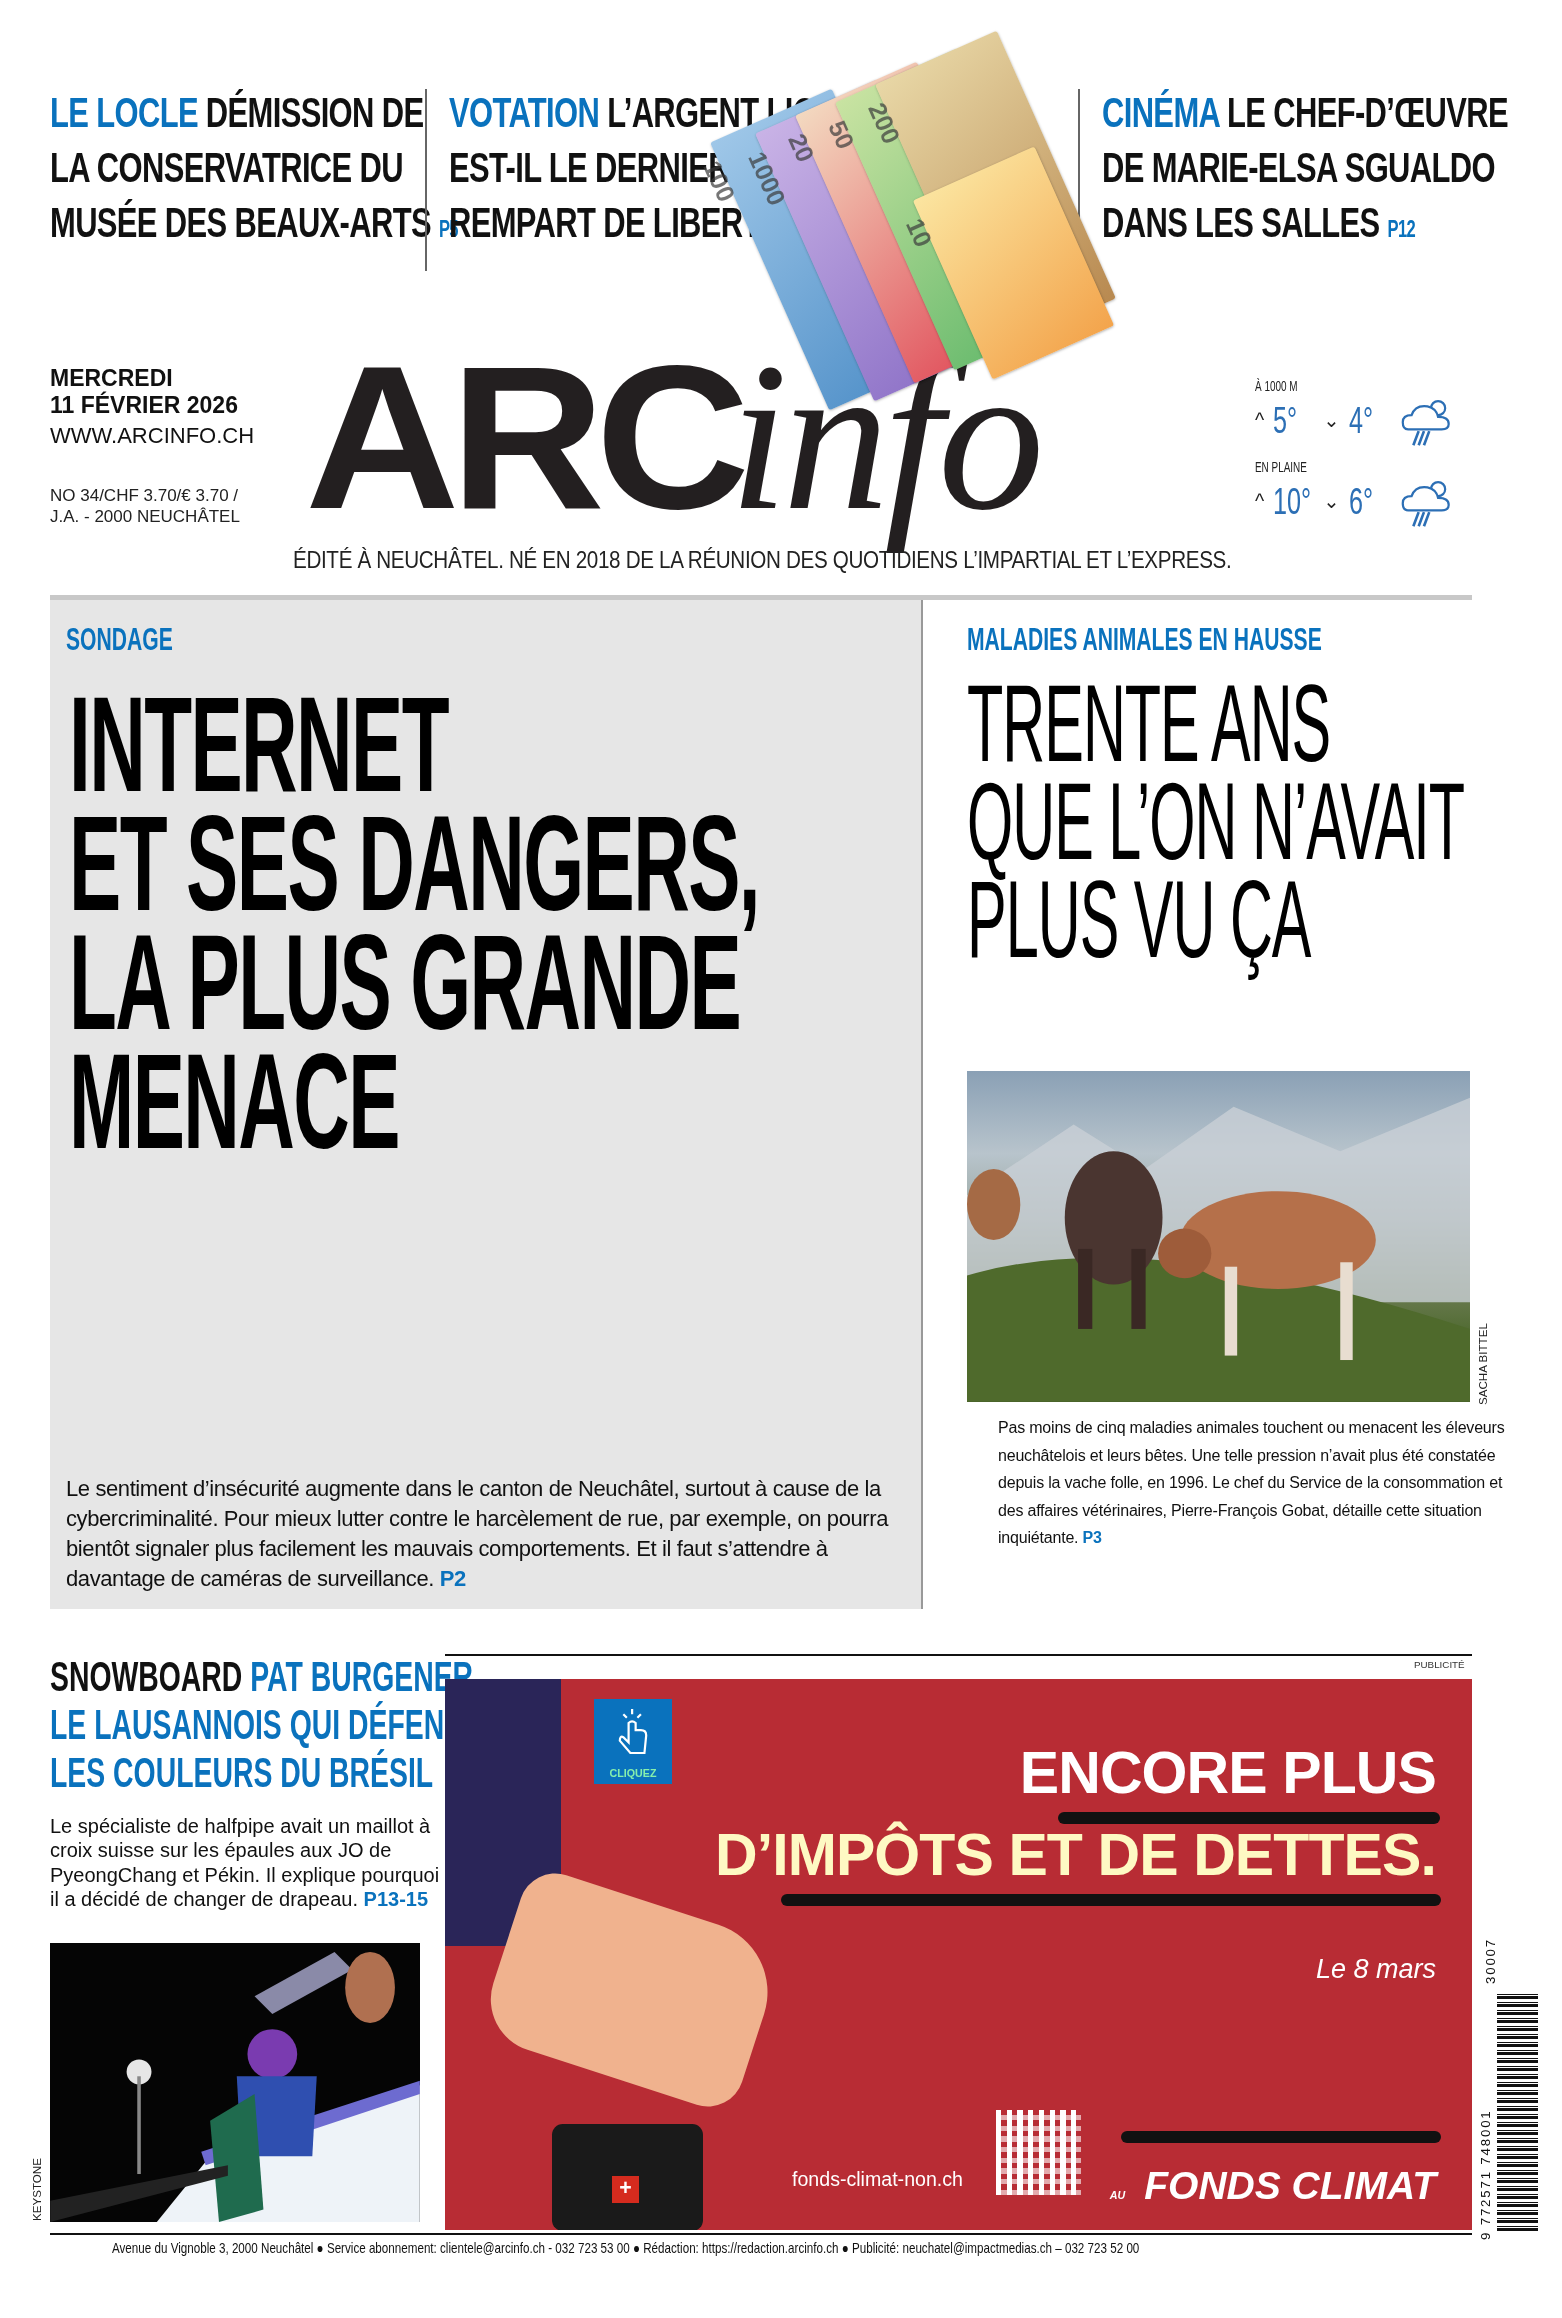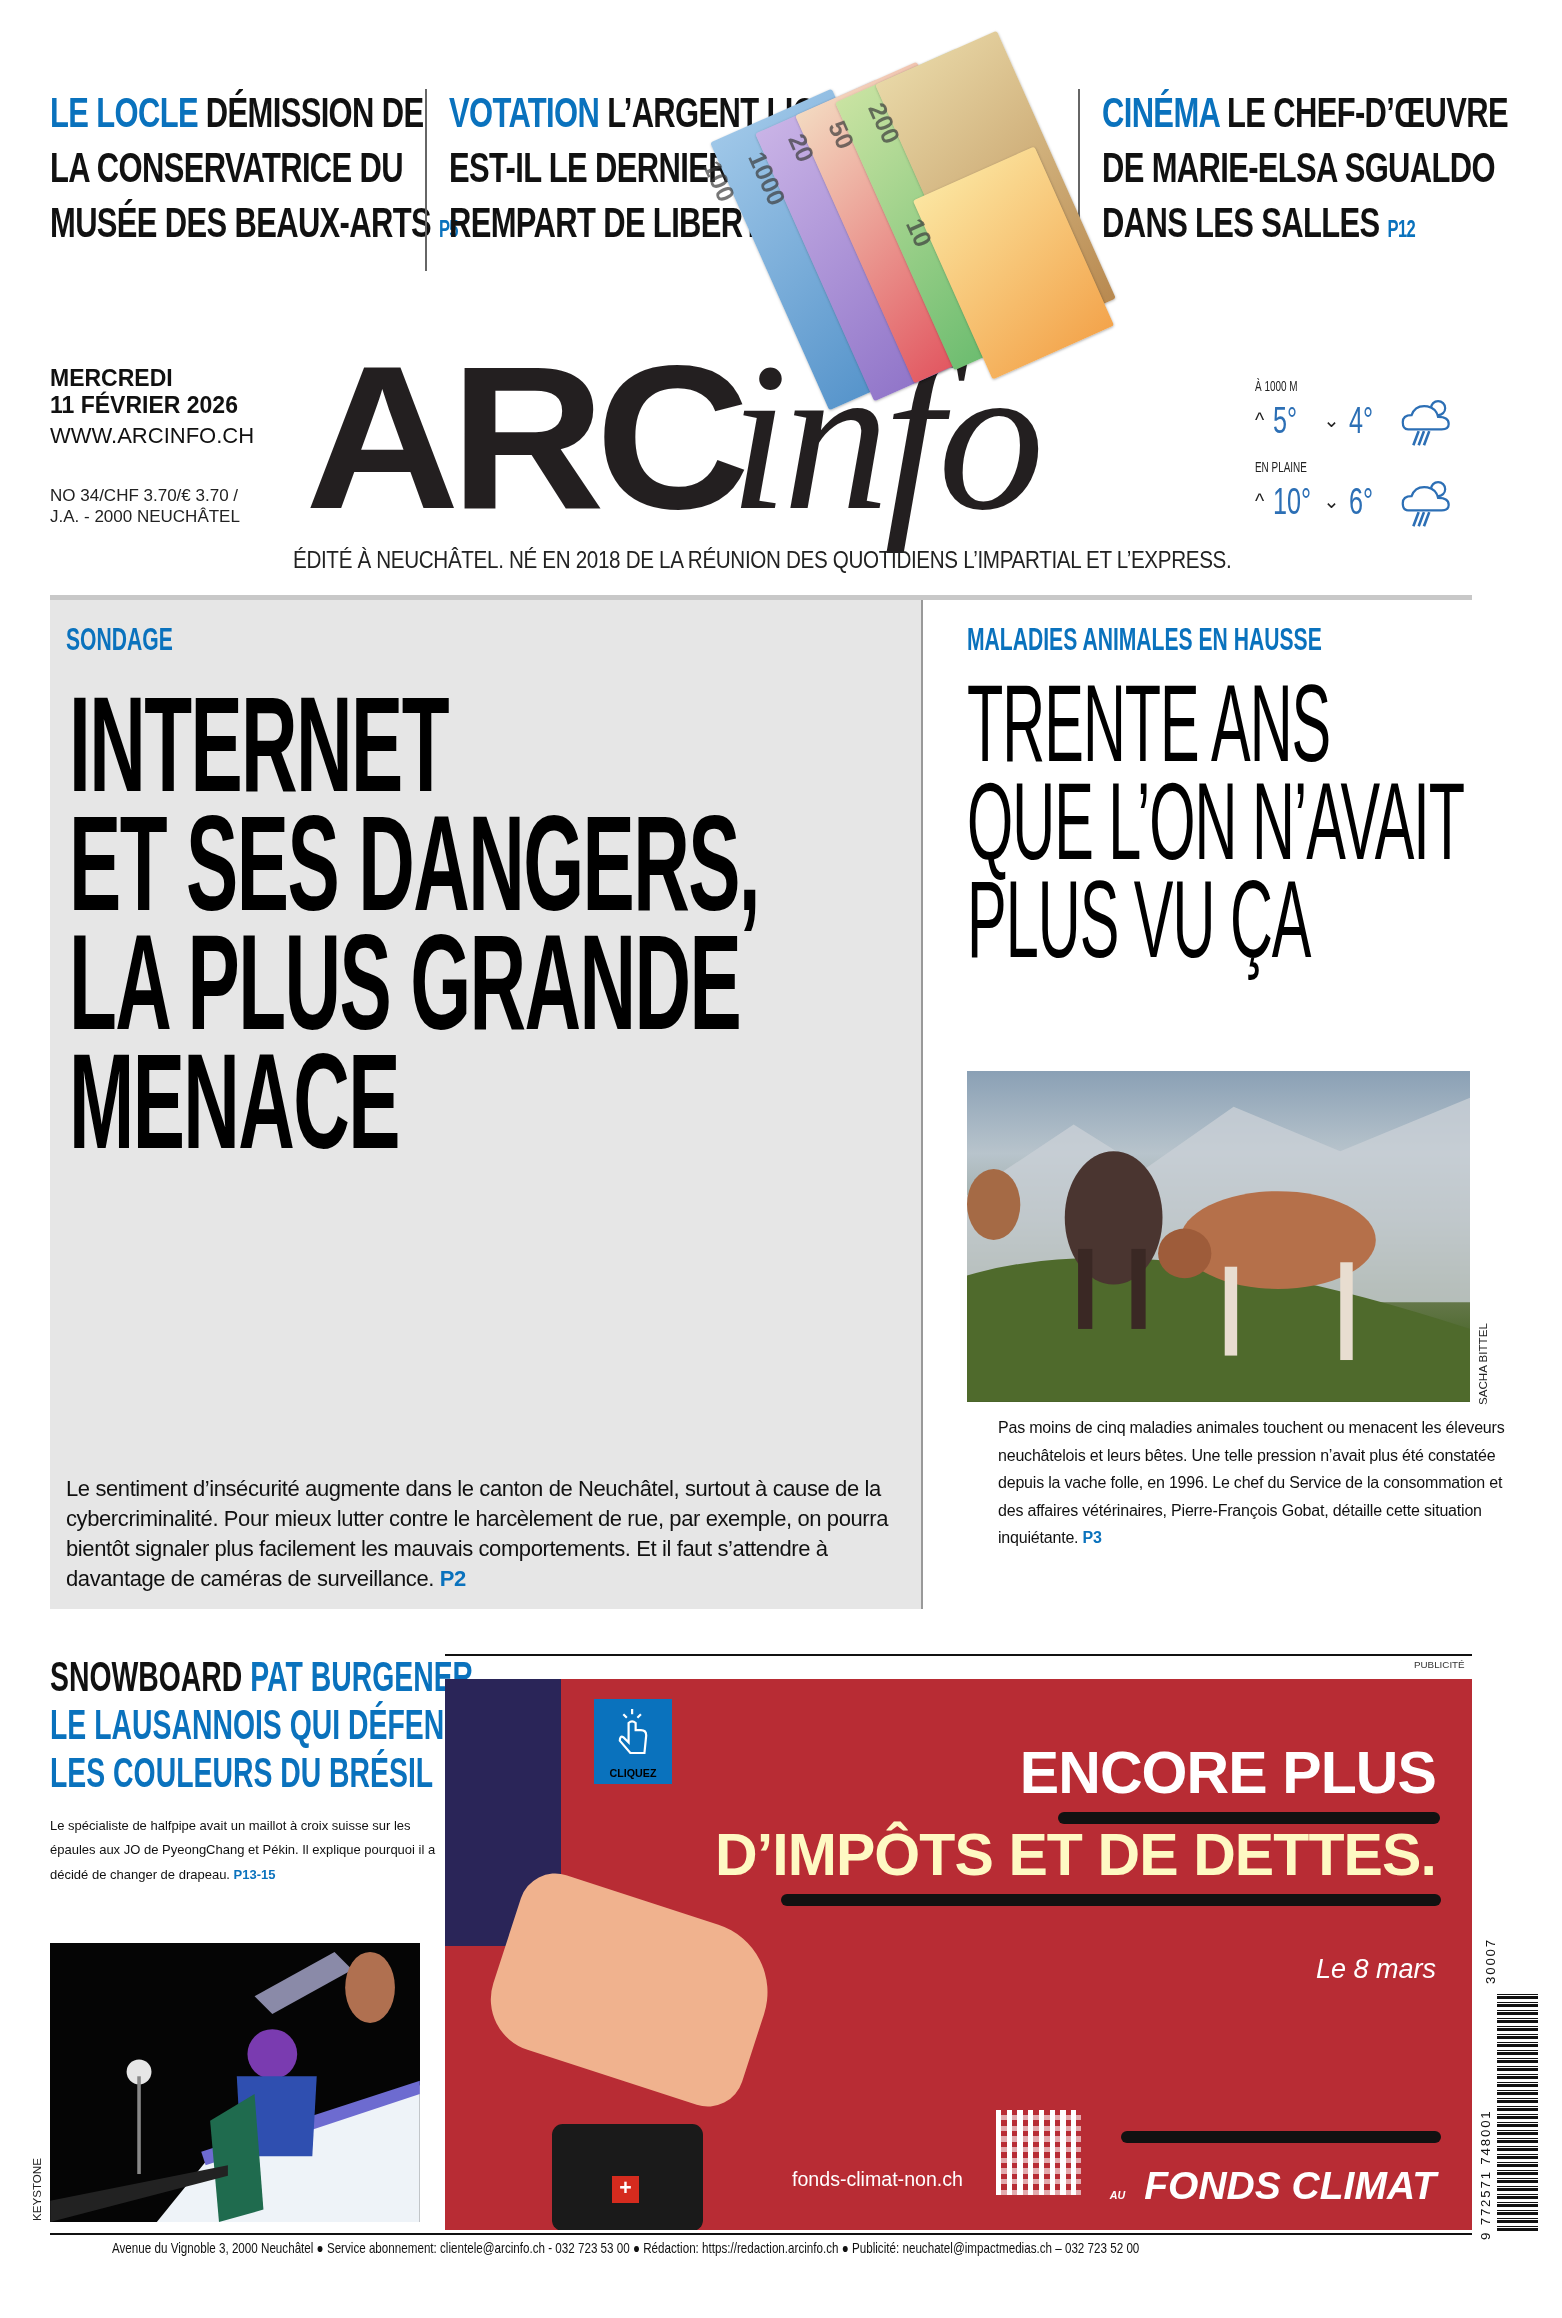--- a/index.html
+++ b/index.html
@@ -49,39 +49,39 @@
                 transform: scaleX(0.54); transform-origin:left top; white-space:nowrap; }
   .photo-cows { left: 967px; top: 1071px; width: 503px; height: 331px; overflow: hidden;
      background: linear-gradient(180deg, #8aa0b5 0%, #b8c4cc 25%, #9aa8a0 45%, #6e7d55 65%, #4f6a30 80%, #3d5626 100%); }
   .credit-vert { font-size: 11.6px; color:#222; transform: rotate(-90deg); transform-origin: left top; white-space:nowrap; }
   .right-body { left: 998px; top: 1414px; width: 516px; font-size: 16px; line-height: 27.6px; color:#111; letter-spacing: -0.2px; }
 
   
   .snow-head { left: 50px; top: 1652px; font-weight: 700; font-size: 43px; line-height: 48px; color: #0a72bd;
                transform: scaleX(0.66); transform-origin: left top; white-space: nowrap; }
   .snow-head .blk { color:#111; }
-  .snow-body { left: 50px; top: 1814px; width: 391px; font-size: 13px; line-height: 24.4px; color:#111; }
+  .snow-body { left: 50px; top: 1814px; width: 391px; font-size: 20px; line-height: 24.4px; color:#111; }
   .photo-snow { left: 50px; top: 1943px; width: 370px; height: 279px; background: #050505; overflow:hidden; }
 
   
   .pub-label { left: 1414px; top: 1659px; font-size: 9.8px; color:#333; }
   .ad-rule { left: 445px; top: 1654px; width: 1027px; height: 1.8px; background:#111; }
   .ad { left: 445px; top: 1679px; width: 1027px; height: 551px; background: #b82c34; overflow: hidden; }
   .ad-line1 { position:absolute; right: 36px; top: 60px; color:#fff; font-weight:900; font-size: 59px; letter-spacing: -0.9px; white-space:nowrap; }
   .ad-line2 { position:absolute; right: 36px; top: 142px; color:#fef9c3; font-weight:900; font-size: 59px; letter-spacing: -0.9px; white-space:nowrap; }
   .brush { position:absolute; height: 12.4px; background:#111; border-radius: 6.2px; }
   .ad-date { position:absolute; right: 36px; top: 267px; color:#fff; font-style: italic; font-size: 27px; margin-top: 8px; }
   .ad-non { position:absolute; right: 36px; top: 283px; color:#fff; font-weight:900; font-size: 151px; line-height: 151px; letter-spacing: -3.6px; }
   .ad-fonds { position:absolute; right: 36px; top: 485px; color:#fff; font-weight:900; font-style: italic; font-size: 39px; white-space:nowrap; }
   .ad-fonds small { font-size: 10.7px; font-style: italic; margin-right: 19px; }
   .ad-url { position:absolute; left: 347px; top: 489px; color:#fff; font-size: 19.6px; }
   .qr { position:absolute; left: 551px; top: 431px; width: 85px; height: 85px; background:
         repeating-linear-gradient(90deg, #fff 0 5.3px, transparent 5.3px 10.7px),
         repeating-linear-gradient(0deg, rgba(255,255,255,.6) 0 5.3px, transparent 5.3px 10.7px); }
-  .cliquez { position:absolute; left: 149px; top: 20.4px; width: 78px; height: 85px; background:#0a72bd; color:#000000; text-align:center; }
+  .cliquez { position:absolute; left: 149px; top: 20.4px; width: 78px; height: 85px; background:#0a72bd; color:#86efac; text-align:center; }
   .cliquez .t { position:absolute; bottom: 5.3px; left:0; right:0; font-size: 10.7px; font-weight:700; }
   .sleeve { position:absolute; left: 0; top: 0; width: 116px; height: 267px; background:#2a2558; border-bottom-right-radius: 53px; }
   .hand { position:absolute; left: 53px; top: 222px; width: 267px; height: 178px; background:#f0b28e; border-radius: 36px 71px 36px 53px; transform: rotate(18deg); }
   .wallet { position:absolute; left: 107px; top: 445px; width: 151px; height: 107px; background:#1a1a1a; border-radius: 10.7px; }
   .wallet .cross { position:absolute; left: 60px; top: 52px; width: 27px; height: 27px; background:#d52b1e; color:#fff; font-weight:900; font-size: 21.3px; line-height: 25px; text-align:center; }
 
   
   .barcode { left: 1497px; top: 1991px; width: 41px; height: 240px;
      background: repeating-linear-gradient(0deg, #111 0 2.7px, #fff 2.7px 4.4px, #111 4.4px 5.3px, #fff 5.3px 8px); }
   .bar-digits { font-size: 13.3px; color:#111; transform: rotate(-90deg); transform-origin:left top; white-space:nowrap; letter-spacing: 1.8px; }

